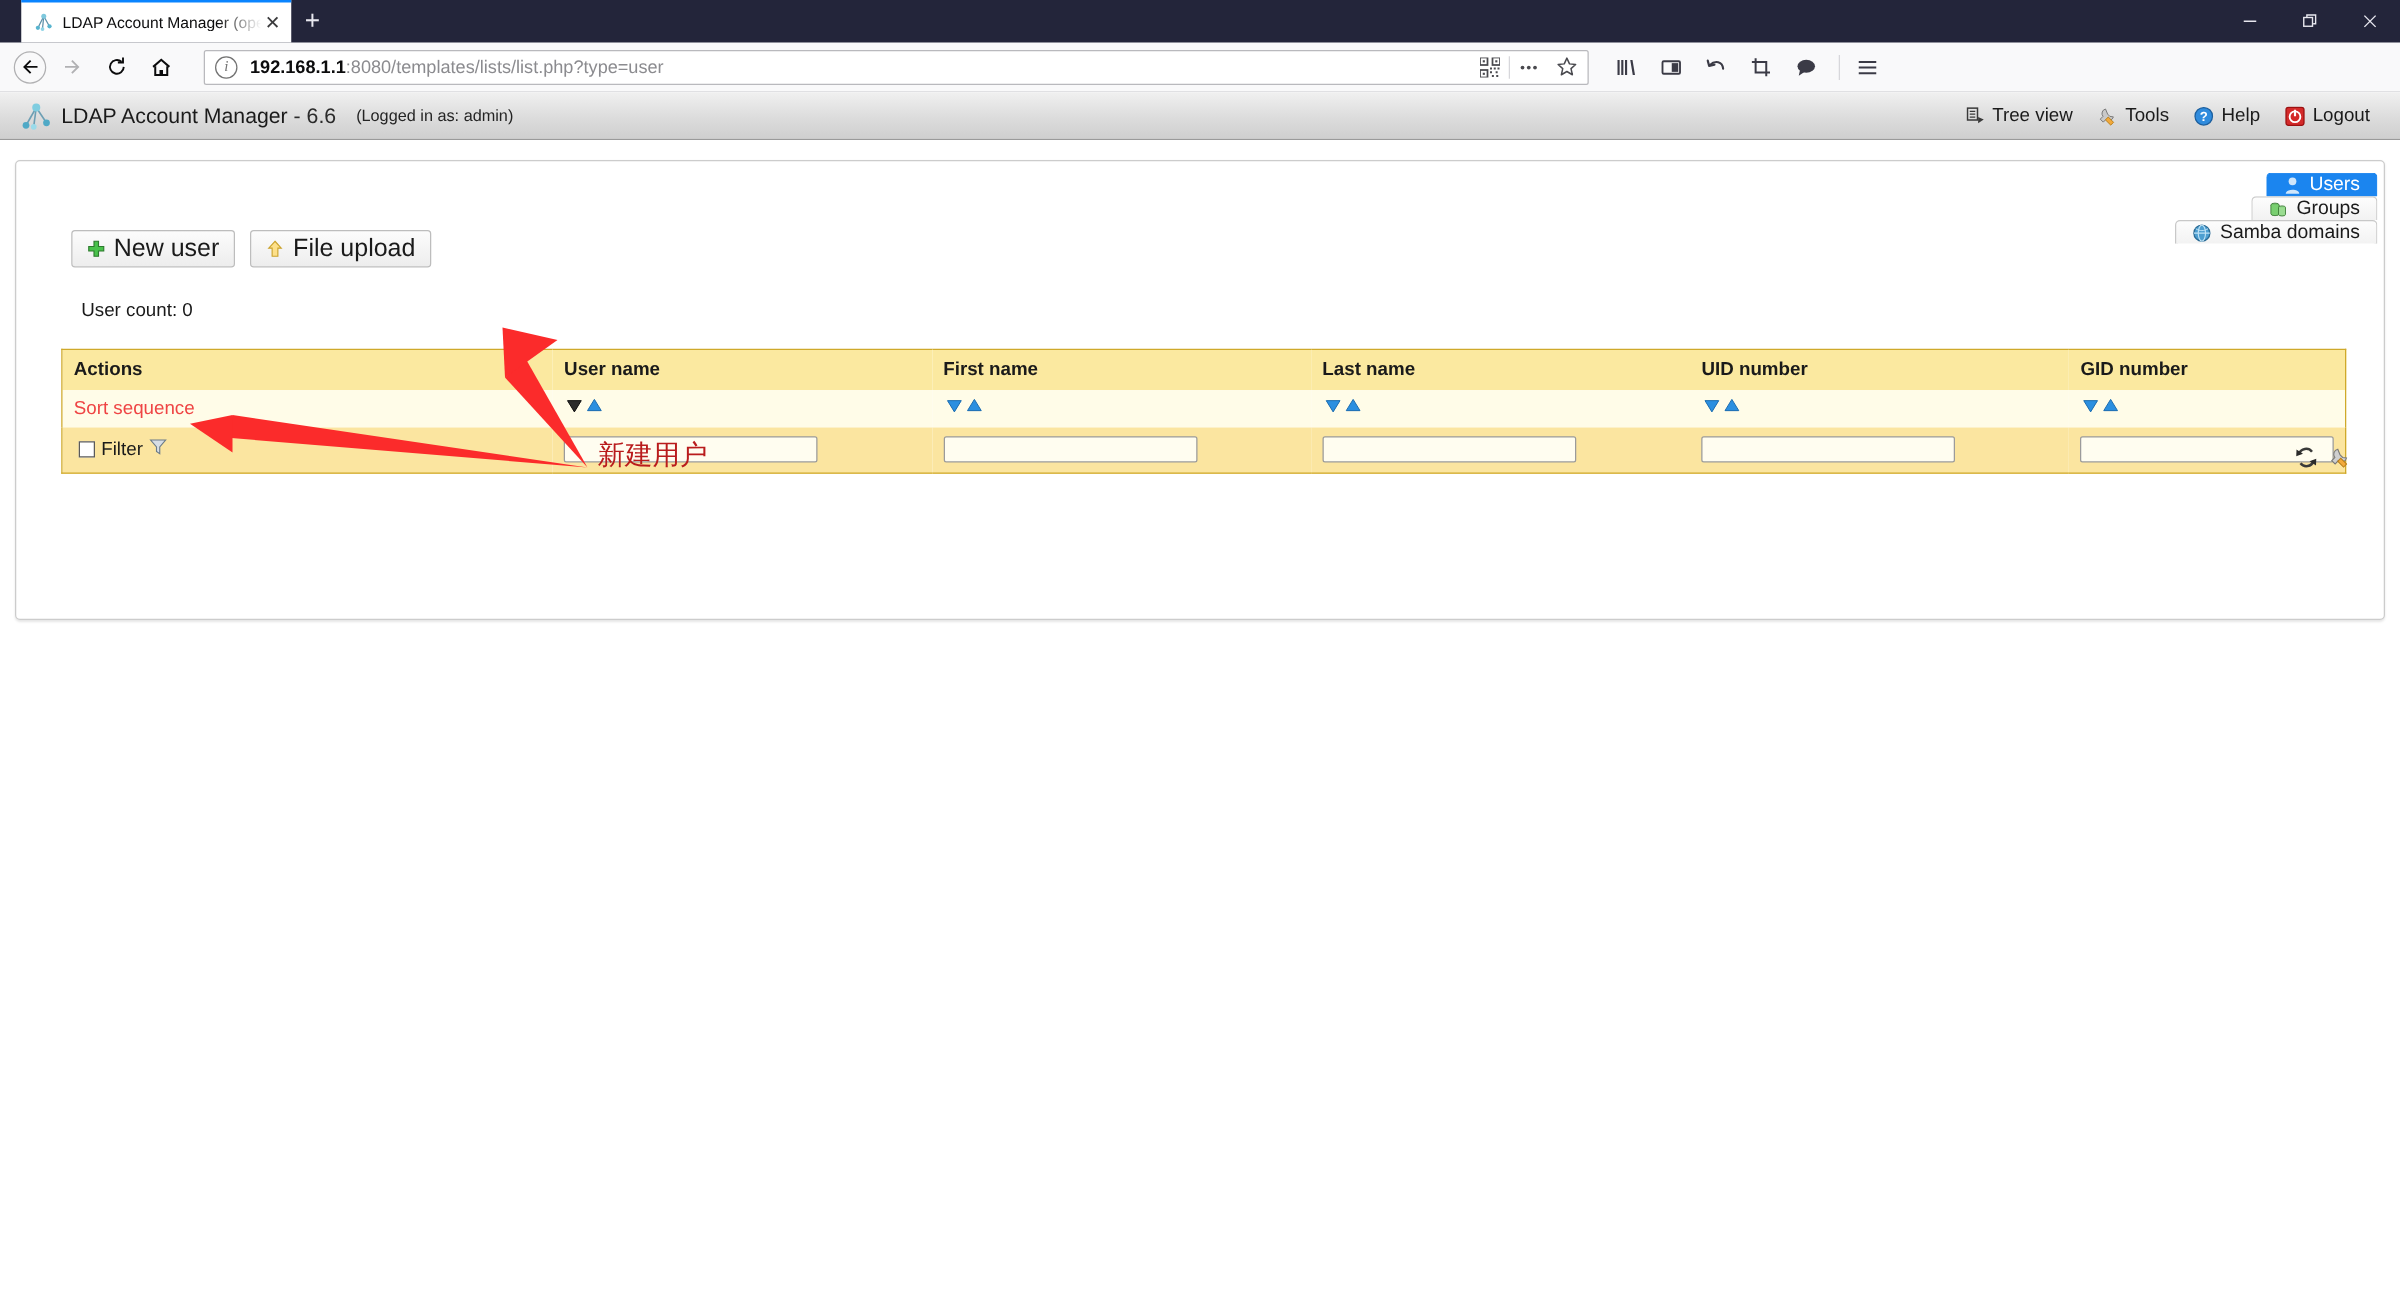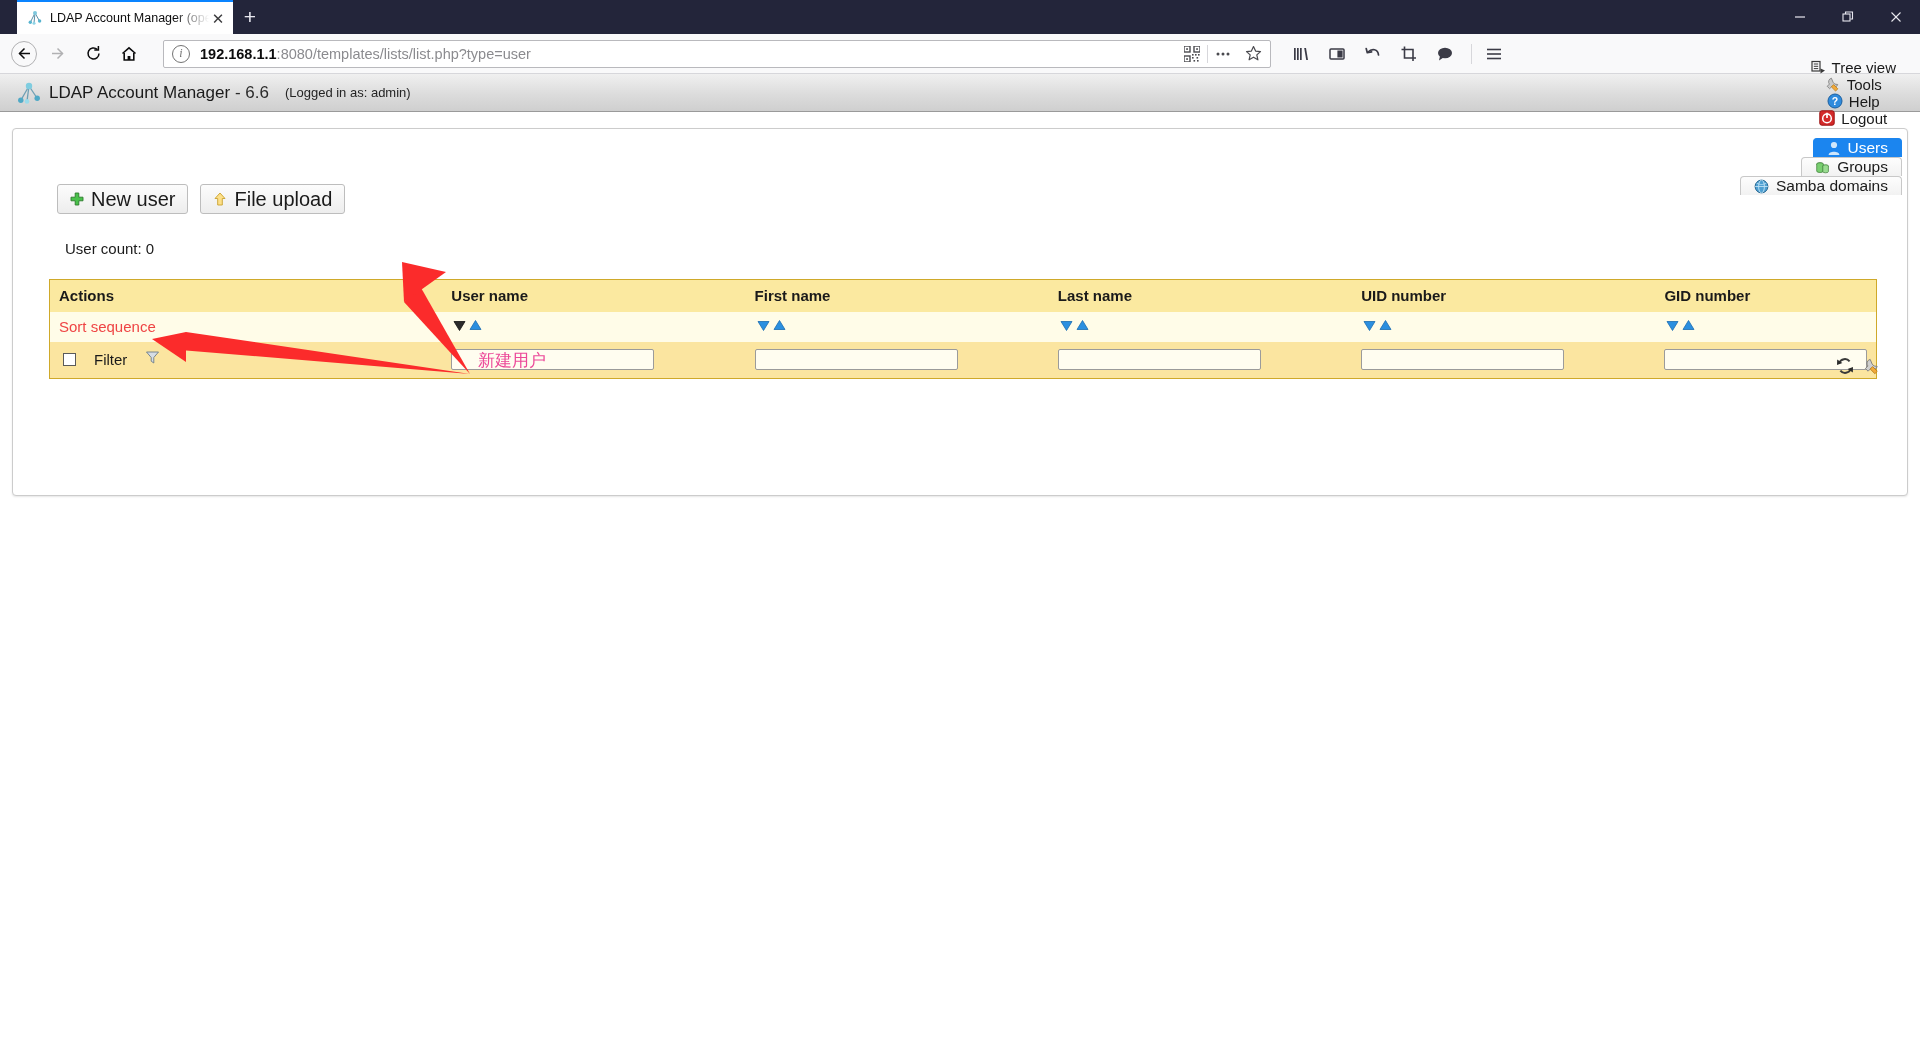--- a/index.html
+++ b/index.html
@@ -138,21 +138,21 @@
     background: linear-gradient(to bottom, #f0f0f0 0%, #dcdcdc 55%, #cfcfcf 100%);
     border-bottom: 1px solid #9a9a9a;
     display: flex;
     align-items: center;
     padding: 0 14px 0 16px;
   }
   .lam-logo { width: 26px; height: 24px; flex: 0 0 26px; margin-right: 7px; }
   .lam-title { font-size: 17px; color: #1a1a1a; }
   .lam-title .ver { color: #2b2b2b; }
   .lam-loggedin { font-size: 13px; color: #242424; margin-left: 16px; }
-  .lam-header-right { margin-left: auto; display: flex; align-items: center; gap: 0px; flex-direction: column; }
+  .lam-header-right { margin-left: auto; display: flex; align-items: center; gap: 0px; }
   .hdr-link {
     display: flex; align-items: center;
     font-size: 15px; color: #1a1a1a;
     padding: 0 10px;
     white-space: nowrap;
   }
   .hdr-link .ic { margin-right: 6px; display: flex; align-items: center; }
 
   .content-box {
     margin: 16px 12px 0 12px;
@@ -246,21 +246,21 @@
     font-weight: bold;
     color: #1a1a1a;
     padding-left: 9px;
     height: 32px;
   }
   .row-sort { background: #fffce8; height: 30px; }
   .row-sort td { height: 30px; padding-left: 9px; font-size: 15px; color: #ef4444; }
   .row-filter { background: #fbe5a0; height: 37px; }
   .row-filter td { height: 37px; padding-left: 9px; }
   .sortcell { display: flex; align-items: center; gap: 1px; padding-left: 1px; }
-  .filter-left { display: flex; align-items: center; gap: 18px; padding-left: 4px; }
+  .filter-left { display: flex; align-items: center; gap: 5px; padding-left: 4px; }
   .cbx {
     width: 13px; height: 13px;
     border: 1px solid #5a5a5a;
     background: #ffffff;
     flex: 0 0 13px;
   }
   .filter-label { font-size: 15px; color: #1a1a1a; }
   .filter-input {
     width: 203px;
     height: 21px;
@@ -272,22 +272,22 @@
     font-size: 13px;
     padding: 0 4px;
     display: block;
   }
 
   
   .annot { position: absolute; left: 0; top: 0; width: 1920px; height: 1039px; pointer-events: none; }
   .annot-text {
     position: absolute;
     left: 478px; top: 275px;
-    color: #ec4899;
-    font-size: 17px;
+    color: #b91c1c;
+    font-size: 22px;
     font-family: "Liberation Sans", sans-serif;
     white-space: nowrap;
   }
 </style>
 </head>
 <body>
 
 <div class="titlebar">
   <div class="tab">
     <span class="tab-favicon">

